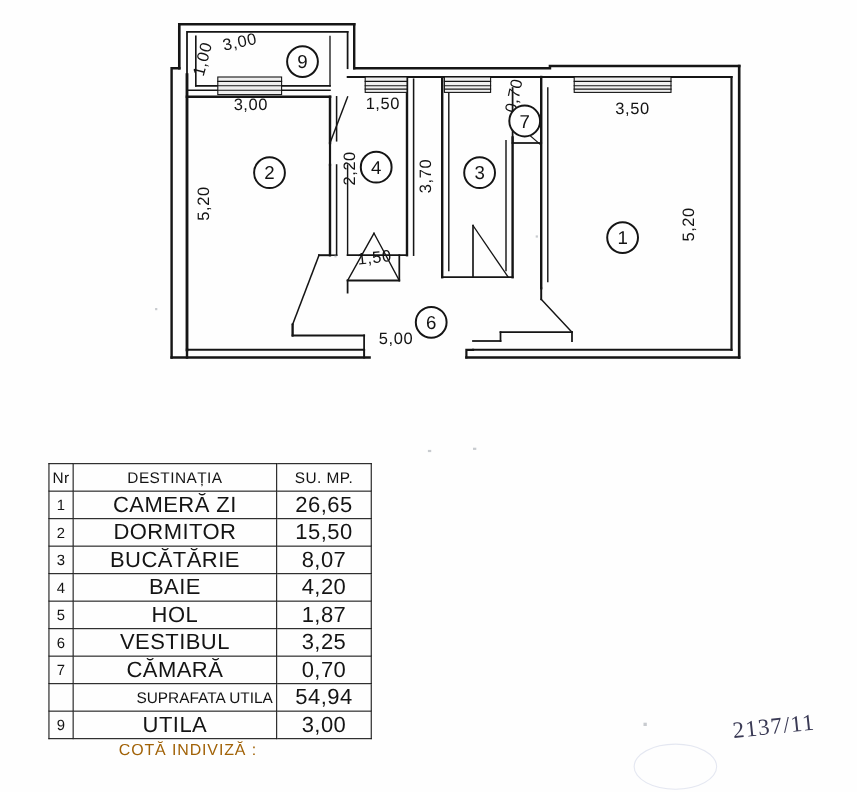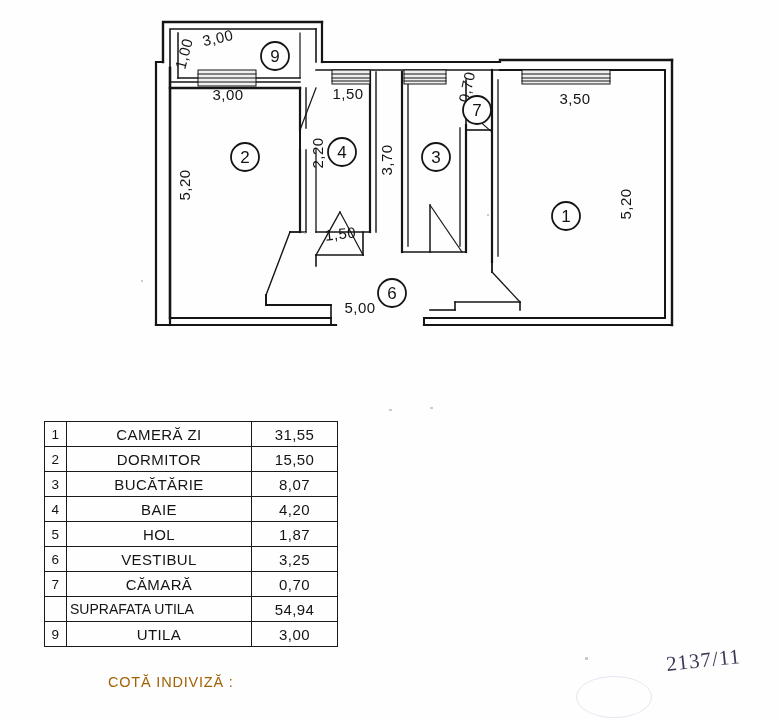--- a/index.html
+++ b/index.html
@@ -41,21 +41,21 @@
   }
   table.areas {
     border-collapse: collapse;
     width: 278px;
     table-layout: fixed;
   }
   table.areas td {
     border: 1.4px solid #1a1a1a;
     height: 24px;
     padding: 0 3px;
-    font-size: 15px;
+    font-size: 20px;
     letter-spacing: 0.4px;
     color: #141414;
     font-family: "Liberation Sans", sans-serif;
     vertical-align: middle;
     white-space: nowrap;
     overflow: hidden;
   }
   table.areas tr td.col-nr {
     width: 21px;
     text-align: center;
@@ -67,21 +67,21 @@
     text-align: center;
   }
   table.areas tr td.col-area {
     width: 79px;
     text-align: center;
   }
   table.areas tr.hdr td {
     font-size: 14px;
   }
   table.areas tr td.col-dest.wide {
-    text-align: left;
+    text-align: right;
     font-size: 14px;
     letter-spacing: 0;
   }
   .caption {
     position: absolute;
     left: 108px;
     top: 674px;
     font-size: 14.5px;
     letter-spacing: 0.8px;
     color: #a16207;
@@ -280,24 +280,29 @@
             <circle cx="275" cy="56" r="14" fill="#ffffff" stroke="#151515" stroke-width="1.8"></circle>
             <text x="275" y="62" text-anchor="middle" font-size="17" fill="#141414" class="room-num-text">9</text>
           </g>
         </g>
     </svg>
   </div>
 
   <div id="table-wrap">
     <table class="areas">
       <tbody id="areas-body">
+        <tr class="hdr">
+          <td class="col-nr">Nr</td>
+          <td class="col-dest">DESTINAȚIA</td>
+          <td class="col-area">SU. MP.</td>
+        </tr>
       <tr>
             <td class="col-nr">1</td>
             <td class="col-dest">CAMERĂ ZI</td>
-            <td class="col-area">31,55</td>
+            <td class="col-area">26,65</td>
           </tr>
           <tr>
             <td class="col-nr">2</td>
             <td class="col-dest">DORMITOR</td>
             <td class="col-area">15,50</td>
           </tr>
           <tr>
             <td class="col-nr">3</td>
             <td class="col-dest">BUCĂTĂRIE</td>
             <td class="col-area">8,07</td>

